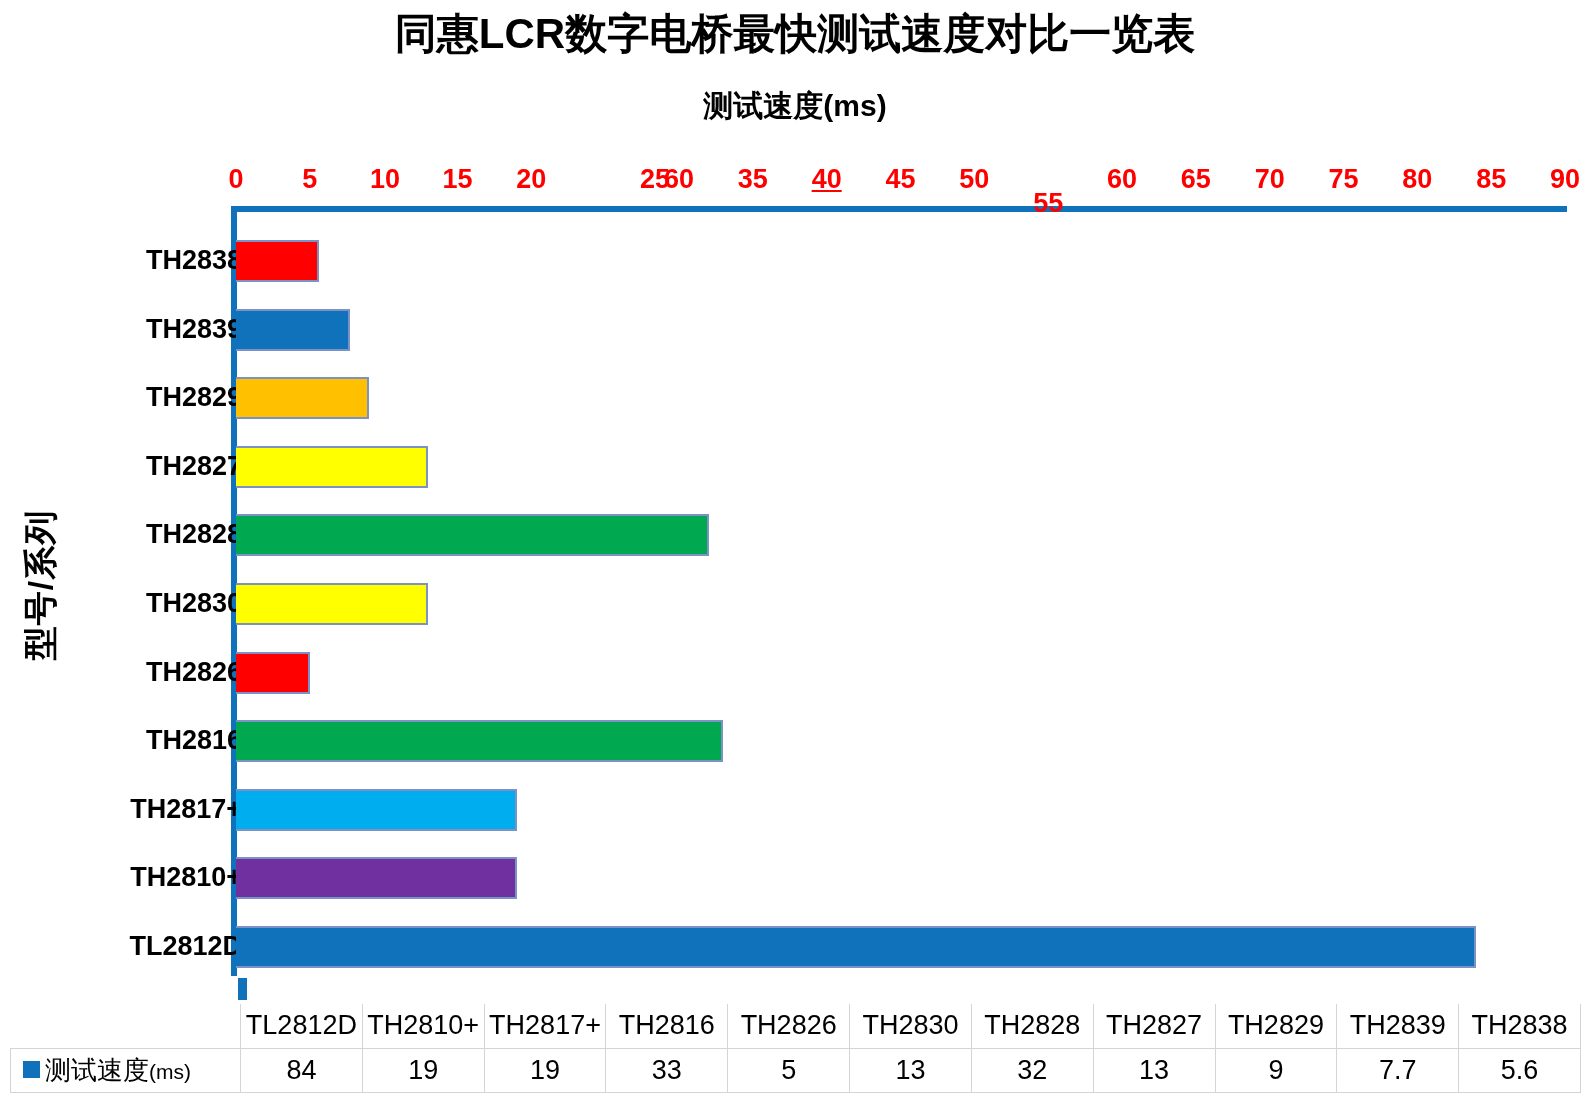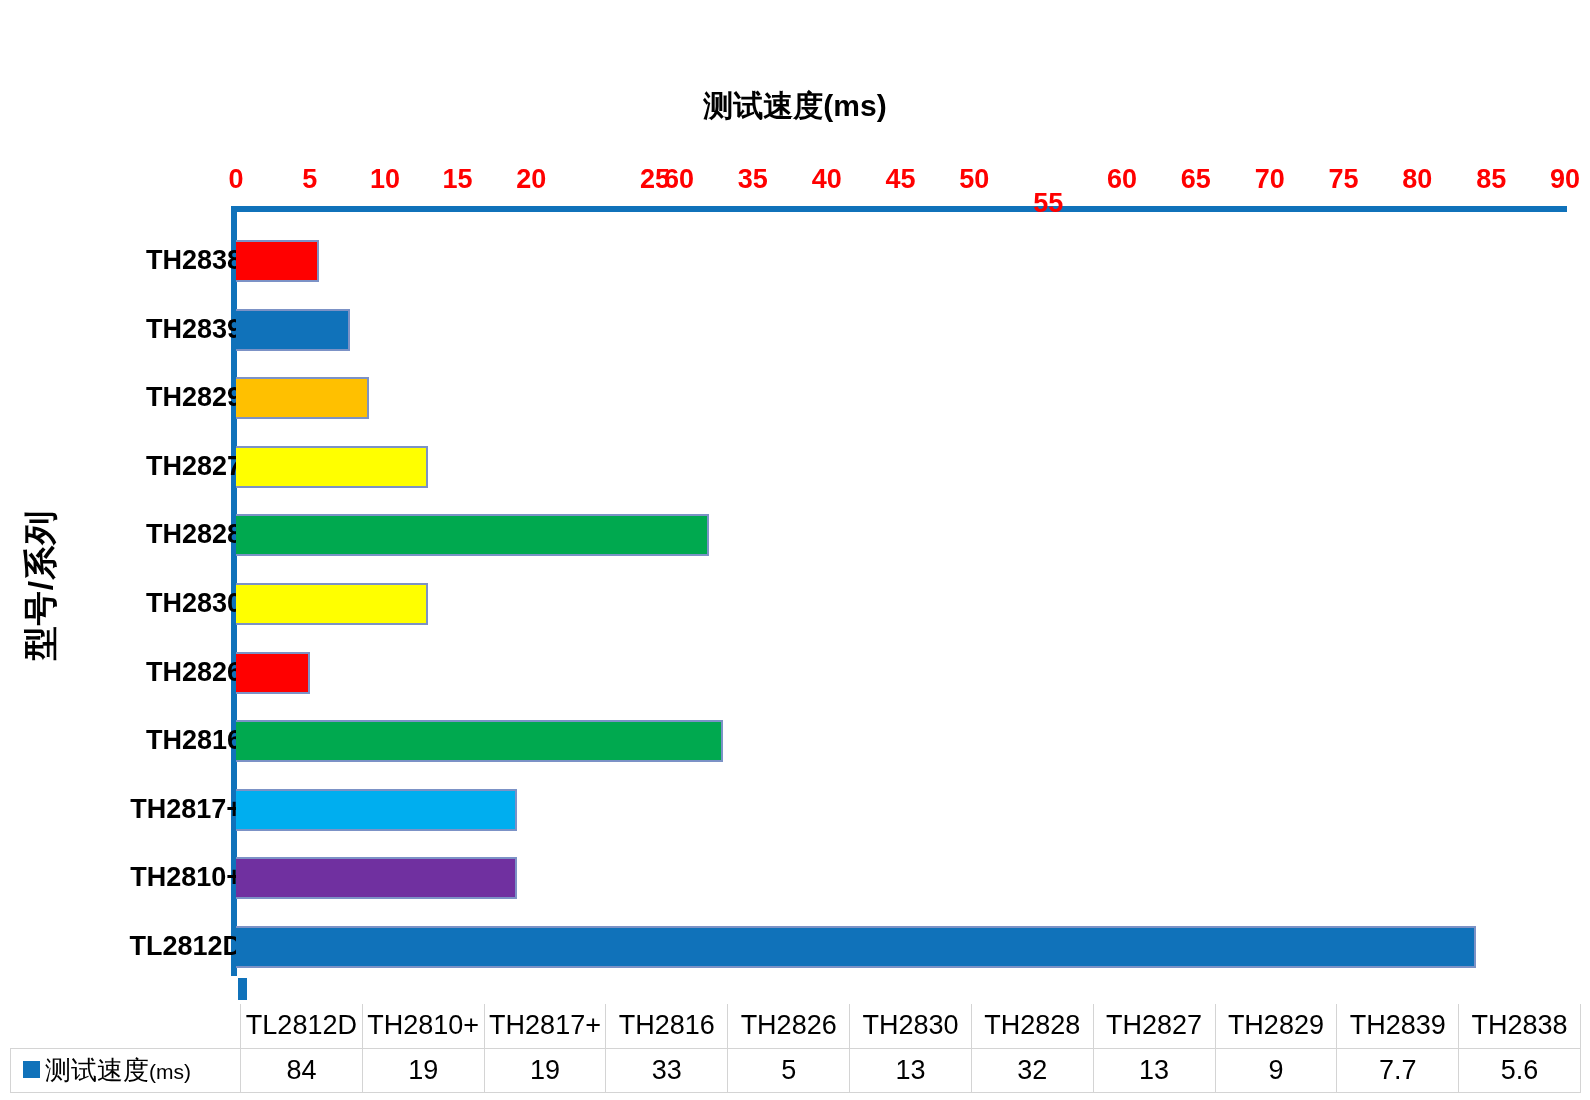--- a/index.html
+++ b/index.html
@@ -178,39 +178,40 @@
     margin-right: 5px;
     vertical-align: 1px;
   }
   .unit-small { font-size: 21px; }
 </style>
 </head>
 <body>
 
 <div id="chart-root">
 
+  <div class="chart-title">同惠LCR数字电桥最快测试速度对比一览表</div>
   <div class="chart-subtitle">测试速度(ms)</div>
 
   <div class="y-axis-title">
     <span>型号/系列</span>
   </div>
 
   <div class="axis-x-line"></div>
   <div class="axis-y-line"></div>
 
   <div id="xticks-layer">
       <div class="xtick" style="left: 236px;">0</div>
       <div class="xtick" style="left: 309.833px;">5</div>
       <div class="xtick" style="left: 385px;">10</div>
       <div class="xtick" style="left: 457.5px;">15</div>
       <div class="xtick" style="left: 531.333px;">20</div>
       <div class="xtick" style="left: 640px; text-align: right;">25</div>
       <div class="xtick" style="left: 679px;">60</div>
       <div class="xtick" style="left: 752.833px; text-align: center;">35</div>
-      <div class="xtick" style="left: 826.667px;">40</div>
+      <div class="xtick" style="left: 826.667px; text-decoration: underline;">40</div>
       <div class="xtick" style="left: 900.5px;">45</div>
       <div class="xtick" style="left: 974.333px;">50</div>
       <div class="xtick" style="left: 1048.17px; margin-top: 24px;">55</div>
       <div class="xtick" style="left: 1122px;">60</div>
       <div class="xtick" style="left: 1195.83px;">65</div>
       <div class="xtick" style="left: 1269.67px;">70</div>
       <div class="xtick" style="left: 1343.5px;">75</div>
       <div class="xtick" style="left: 1417.33px;">80</div>
       <div class="xtick" style="left: 1491.17px;">85</div>
       <div class="xtick" style="left: 1565px;">90</div>

